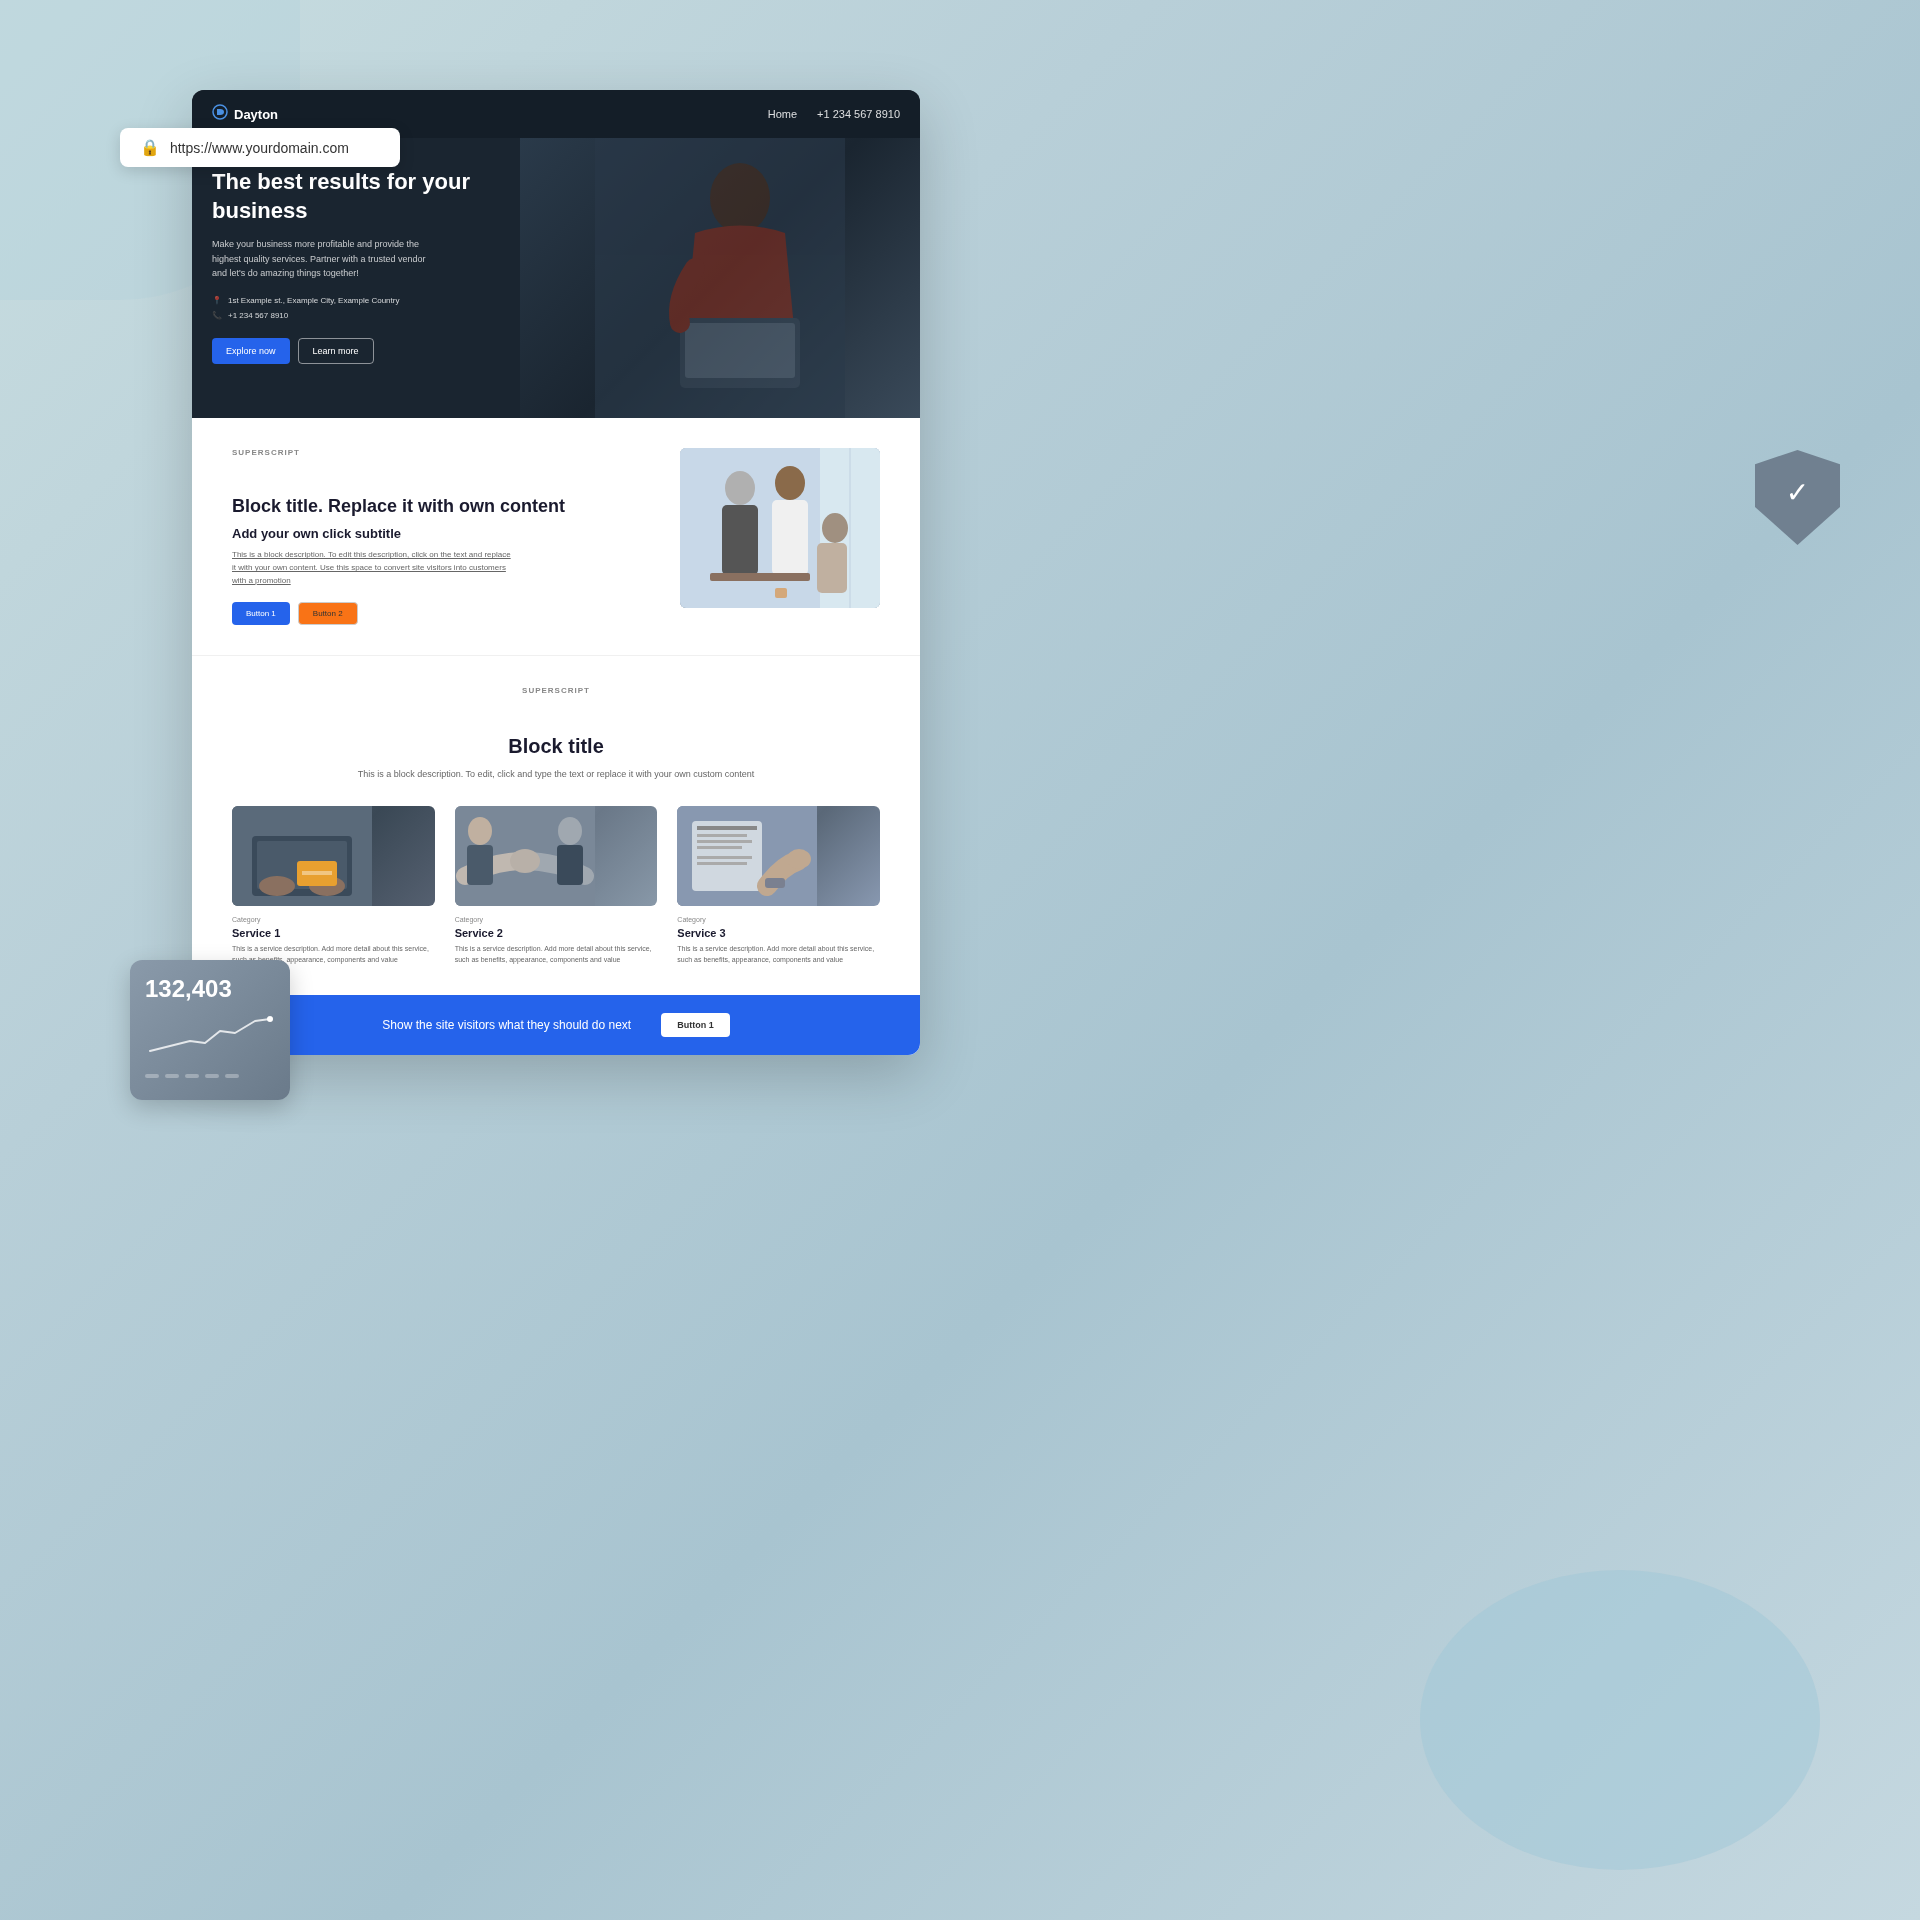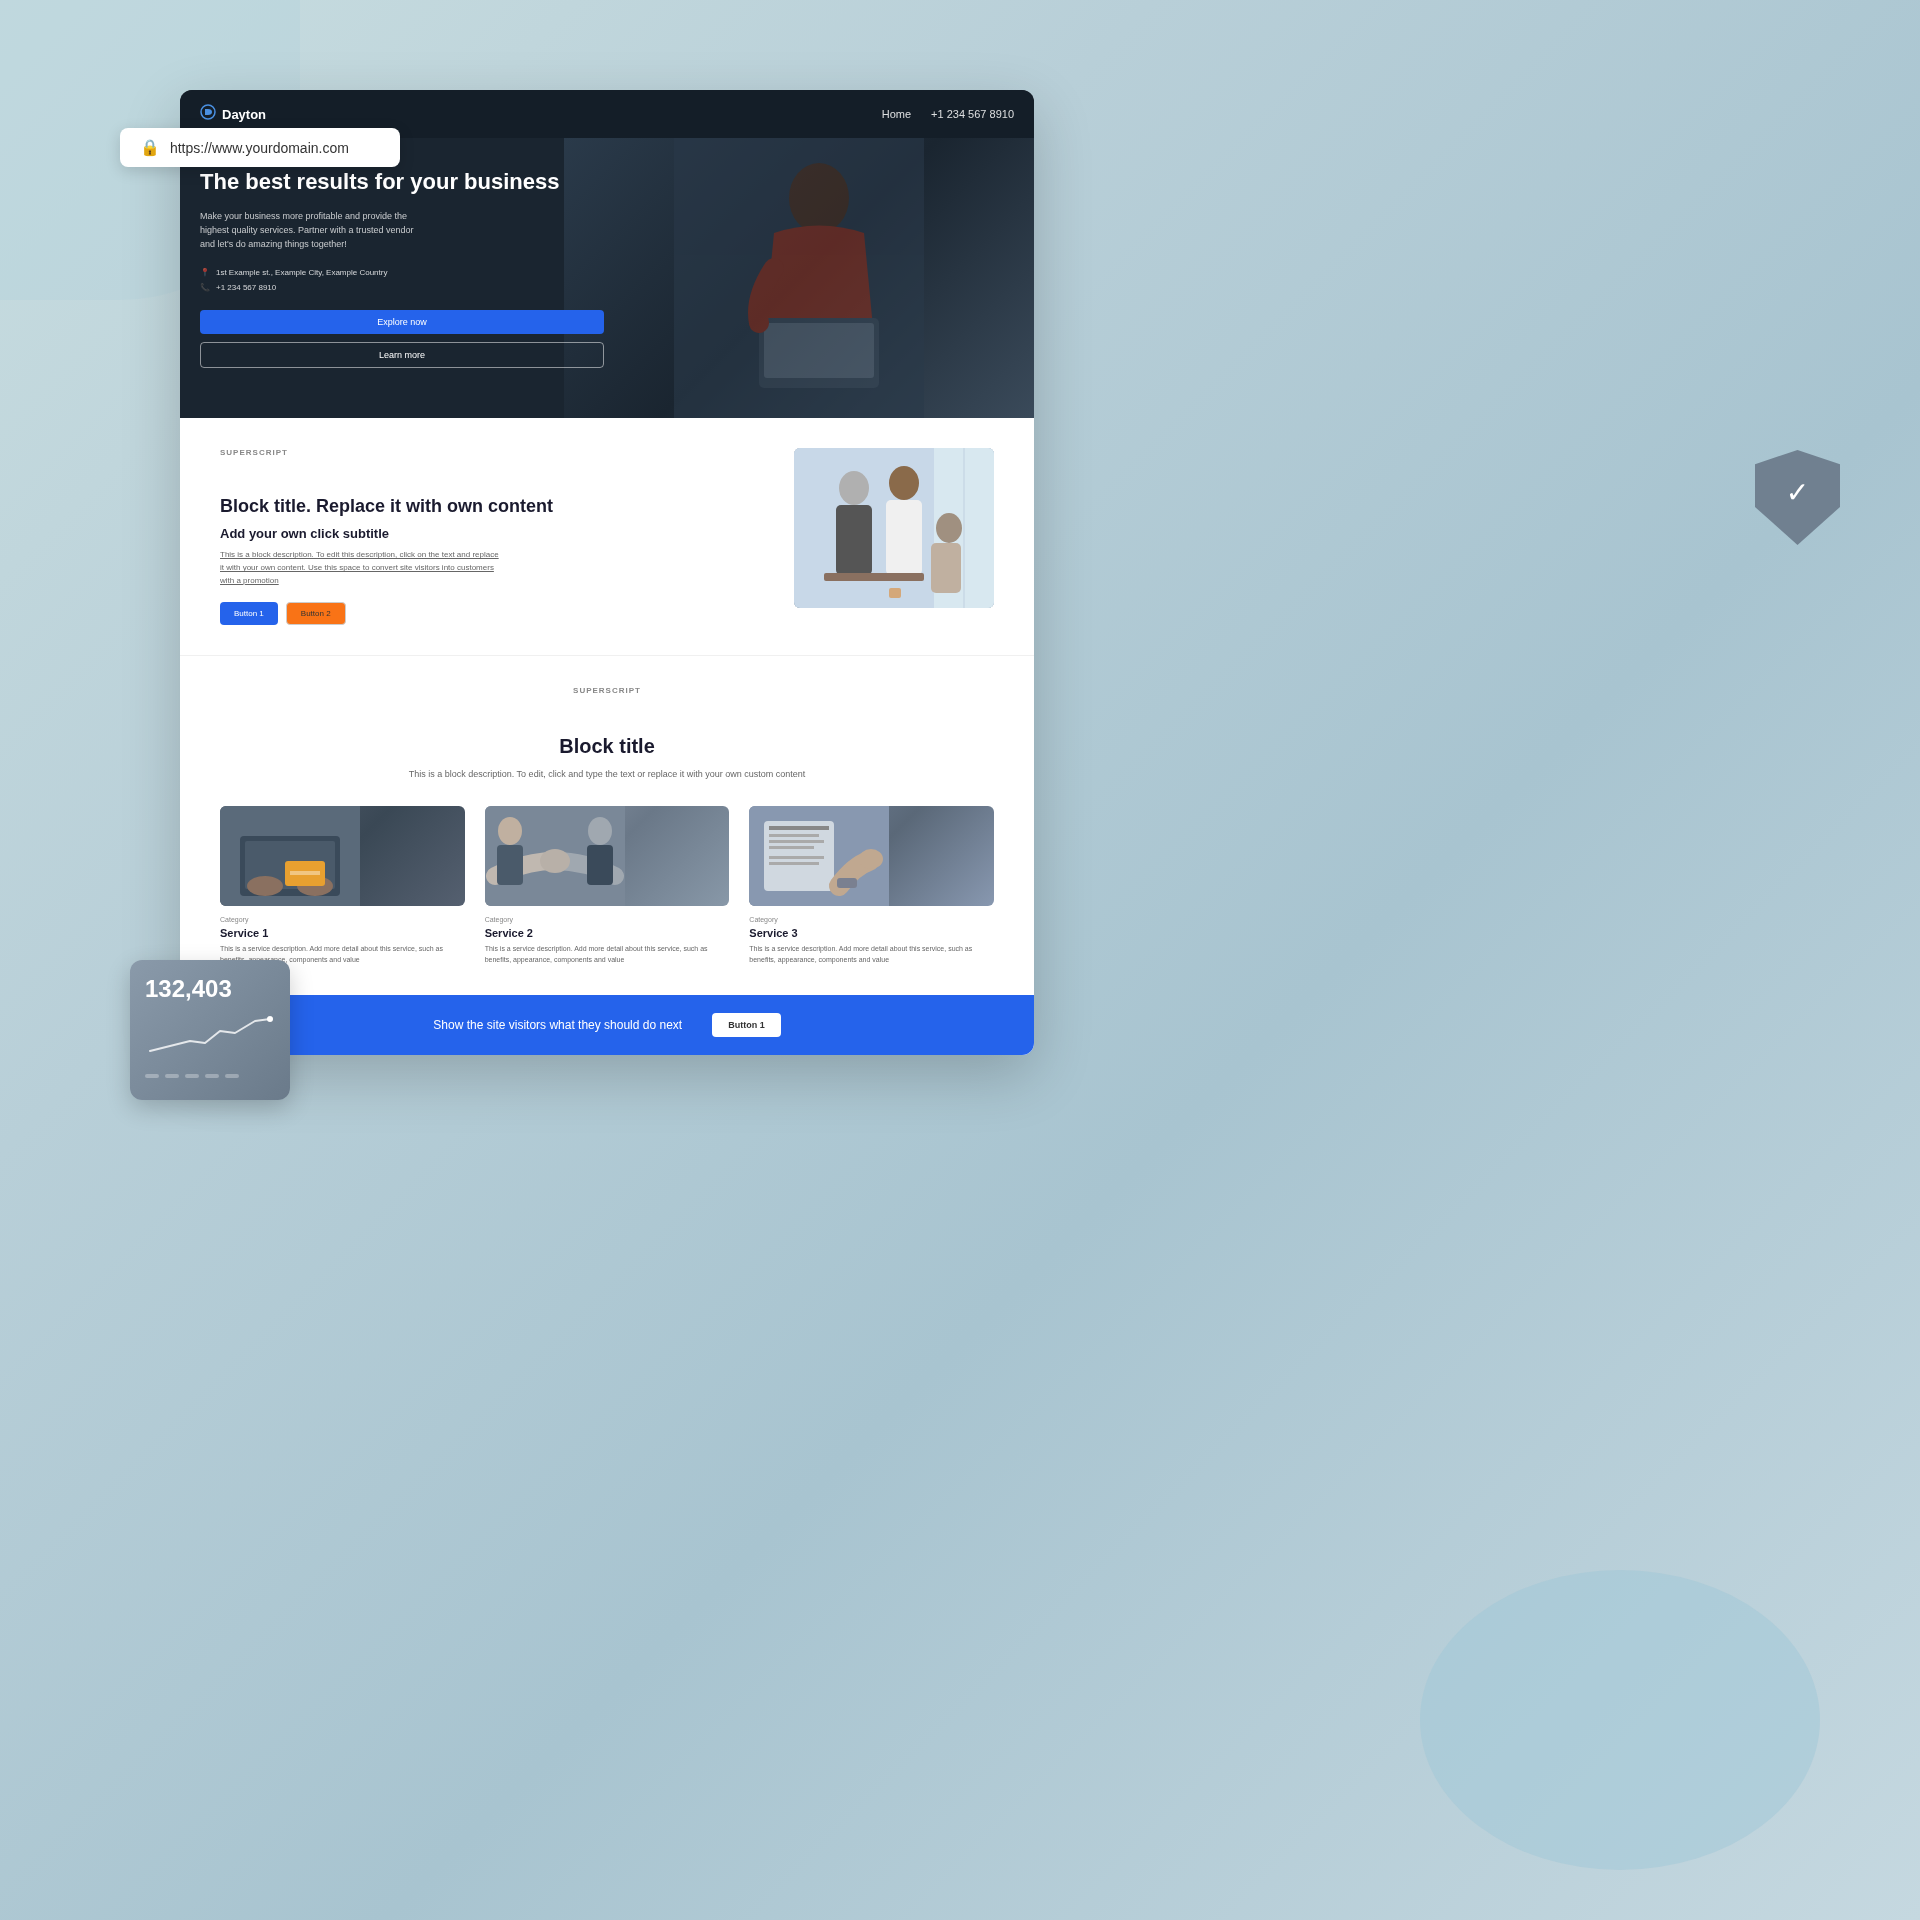--- a/index.html
+++ b/index.html
@@ -31,22 +31,22 @@
       width: 400px;
       height: 300px;
       background: rgba(160, 200, 215, 0.5);
       border-radius: 60%;
     }
 
     
     .browser-window {
       position: absolute;
       top: 90px;
-      left: 180px;
-      width: 854px;
+      left: 192px;
+      width: 728px;
       background: white;
       border-radius: 12px;
       box-shadow: 0 20px 60px rgba(0,0,0,0.2);
       overflow: hidden;
     }
 
     
     .url-bar {
       position: absolute;
       top: 128px;
@@ -157,21 +157,20 @@
     }
 
     .hero-info-item .info-icon {
       font-size: 8px;
       color: rgba(255,255,255,0.6);
     }
 
     .hero-buttons {
       display: flex;
       gap: 8px;
-      flex-direction: column;
     }
 
     .btn-primary {
       background: #2563EB;
       color: white;
       border: none;
       padding: 7px 14px;
       border-radius: 4px;
       font-size: 9px;
       cursor: pointer;

